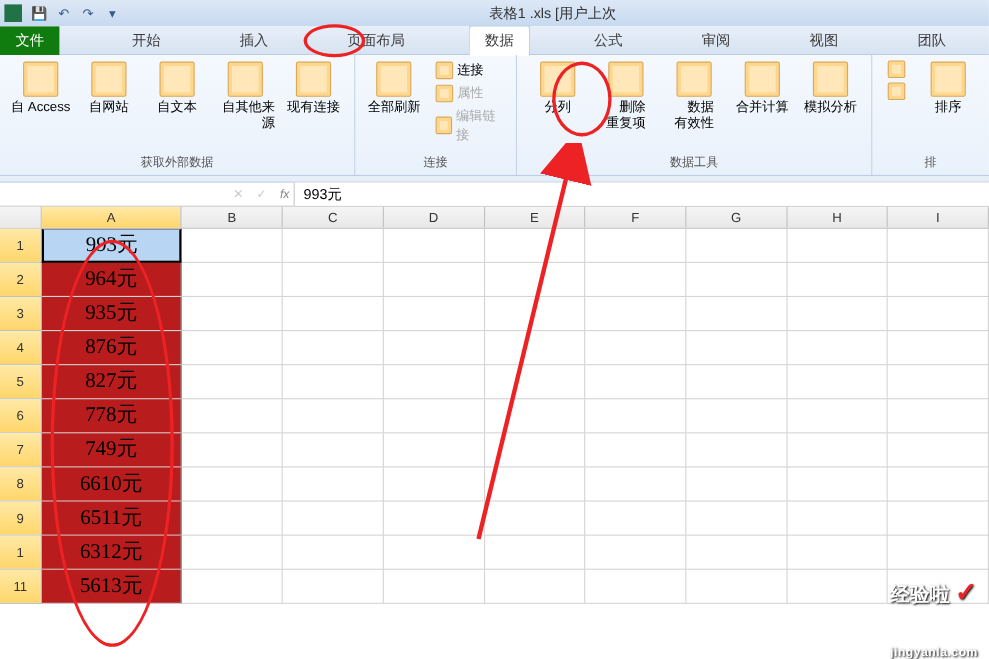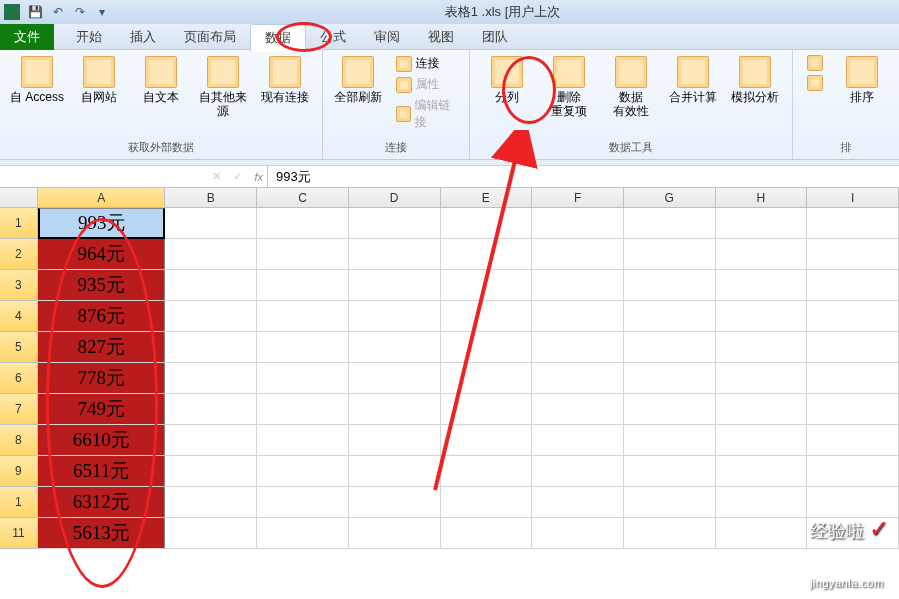--- a/index.html
+++ b/index.html
@@ -6,37 +6,37 @@
 body { background: #fff; width: 899px; height: 599px; overflow: hidden; }
 
 
 .title-bar { height: 24px; background: linear-gradient(#dde8f5, #c6d9f0); display: flex; align-items: center; padding: 0 4px; }
 .app-icon { width: 16px; height: 16px; background: #217346; margin-right: 8px; }
 .qat { display: flex; gap: 6px; align-items: center; }
 .qat-btn { width: 16px; height: 16px; display: flex; align-items: center; justify-content: center; color: #3b5a8a; font-size: 12px; }
 .title-center { flex: 1; text-align: center; color: #333; font-size: 13px; }
 
 
-.tabs { height: 26px; background: linear-gradient(#e7eff9, #d7e3f1); display: flex; align-items: flex-start; border-bottom: 1px solid #b9cde5; }
+.tabs { height: 26px; background: linear-gradient(#e7eff9, #d7e3f1); display: flex; align-items: center; border-bottom: 1px solid #b9cde5; gap: 44px; }
 .tab { padding: 4px 14px; font-size: 13px; color: #3b3b3b; cursor: pointer; }
 .tab.file { background: #107c10; color: #fff; border-radius: 0; margin-right: 8px; padding: 4px 14px; }
 .tab.file { background: linear-gradient(#2a9a2a, #107c10); }
 .tab.file { background: #1a7c1a; }
 .tab.file { background: #217a21; }
 .tab.file { background: #107c10; }
 .tab.active { background: #fff; border-top-left-radius: 3px; border-top-right-radius: 3px; border: 1px solid #b9cde5; border-bottom: 1px solid #fff; margin-bottom: -1px; }
 
 
 .ribbon { height: 110px; background: linear-gradient(#f5f9fe, #e9f1fb); border-bottom: 1px solid #b9cde5; display: flex; }
 .ribbon-group { border-right: 1px solid #c5d4e6; padding: 4px 8px 2px; display: flex; flex-direction: column; }
 .group-items { display: flex; align-items: flex-start; flex: 1; gap: 4px; }
 .group-label { text-align: center; font-size: 11px; color: #555; padding: 2px 0; }
 .big-btn { display: flex; flex-direction: column; align-items: center; width: 58px; padding: 2px; cursor: pointer; }
 .big-btn .ico { width: 32px; height: 32px; margin-bottom: 2px; }
-.big-btn .lbl { font-size: 12px; text-align: center; line-height: 14px; }
+.big-btn .lbl { font-size: 12px; text-align: right; line-height: 14px; }
 .small-row { display: flex; flex-direction: column; gap: 2px; margin-left: 4px; }
 .small-btn { display: flex; align-items: center; font-size: 12px; gap: 4px; padding: 1px 2px; }
 .small-btn.disabled { color: #aaa; }
 .small-ico { width: 16px; height: 16px; }
 
 
 .formula-bar { height: 22px; border-bottom: 1px solid #c0c0c0; display: flex; align-items: stretch; }
 .name-box { width: 128px; border-right: 1px solid #c0c0c0; display: flex; align-items: flex-end; padding: 0 6px; font-size: 12px; background: #fff; margin-top: 40px; }
 .name-box-arrow { color: #888; margin-left: auto; }
 .fx-icons { display: flex; align-items: center; padding: 0 4px; color: #888; font-size: 11px; }
@@ -57,21 +57,21 @@
 .row-h { width: 38px; border-right: 1px solid #c0c0c0; border-bottom: 1px solid #c0c0c0; text-align: center; font-size: 12px; line-height: 31px; background: linear-gradient(#ffe9a6, #ffd66b); color: #333; }
 .cell { border-right: 1px solid #d4d4d4; border-bottom: 1px solid #d4d4d4; font-size: 19px; text-align: center; line-height: 30px; font-family: "SimSun", serif; }
 .cell.A { width: 128px; background: #b91c1c; border-right: 1px solid #888; }
 .row:first-child .cell.A { border-top: 1px solid #888; }
 .cell.A.first { border: 2px solid #000; background: #b8d6f3; line-height: 28px; }
 .cell.other { width: 92px; }
 
 
 .red-circle { position: absolute; border: 3px solid #ed2224; border-radius: 50%; pointer-events: none; }
 .red-arrow { position: absolute; pointer-events: none; }
-.watermark { position: absolute; right: 10px; bottom: 10px; color: #fff; font-weight: normal; text-shadow: 1px 1px 2px #000; font-size: 18px; }
+.watermark { position: absolute; right: 10px; bottom: 0; color: #fff; font-weight: bold; text-shadow: 1px 1px 2px #000; font-size: 18px; }
 .watermark .check { color: #ed2224; font-size: 24px; }
 .watermark .sub { font-size: 11px; display: block; letter-spacing: 0.5px; margin-top: 34px; }
 
 
 .ico { background: #ffd78c; border: 1px solid #d8a85a; border-radius: 2px; position: relative; }
 .ico::after { content: ""; position: absolute; inset: 3px; background: rgba(255,255,255,0.4); }
 </style>
 </head>
 <body>
 

